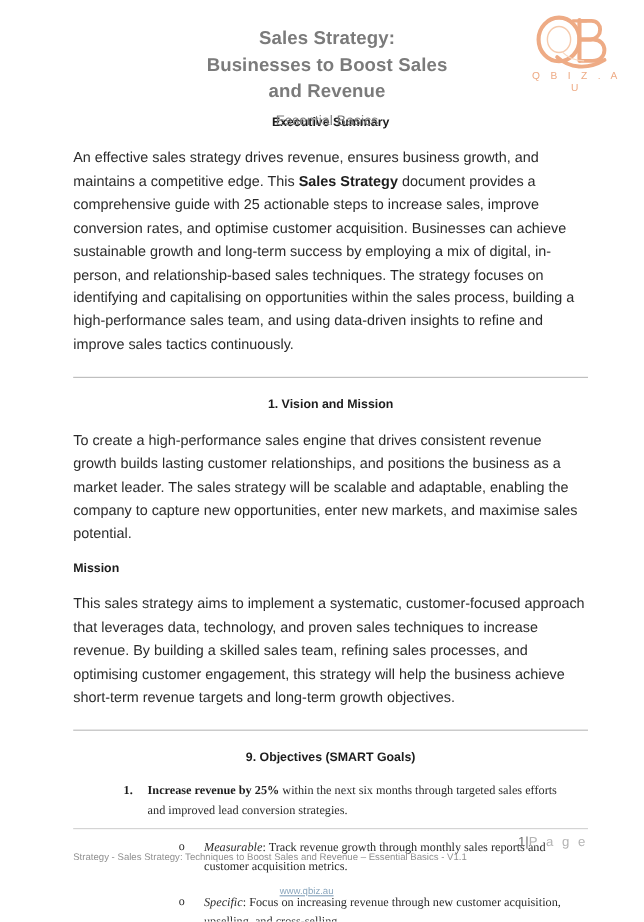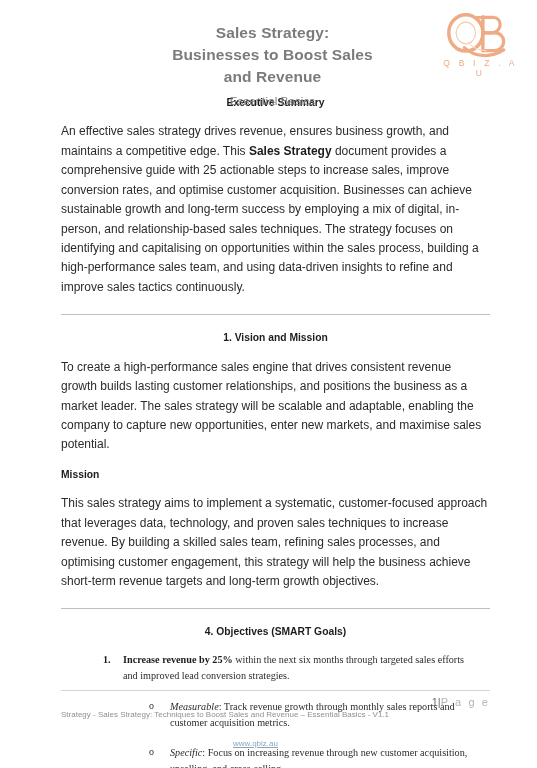--- a/index.html
+++ b/index.html
@@ -257,21 +257,21 @@
 
       <p class="para">To create a high-performance sales engine that drives consistent revenue growth builds lasting customer relationships, and positions the business as a market leader. The sales strategy will be scalable and adaptable, enabling the company to capture new opportunities, enter new markets, and maximise sales potential.</p>
 
       <h3 class="sub">Mission</h3>
       <p class="para">This sales strategy aims to implement a systematic, customer-focused approach that leverages data, technology, and proven sales techniques to increase revenue. By building a skilled sales team, refining sales processes, and optimising customer engagement, this strategy will help the business achieve short-term revenue targets and long-term growth objectives.</p>
     </div>
 
     <hr class="rule">
 
     <div class="block">
-      <h2 class="section">4. Objectives (SMART Goals)</h2>
+      <h2 class="section">9. Objectives (SMART Goals)</h2>
 
       <ol class="num-list">
         <li><span class="b">Increase revenue by 25%</span><span> within the next six months through targeted sales efforts and improved lead conversion strategies.</span>
 
           <ul class="circle-list">
             <li><span class="i">Measurable</span><span>: Track revenue growth through monthly sales reports and customer acquisition metrics.</span></li>
             <li><span class="i">Specific</span><span>: Focus on increasing revenue through new customer acquisition, upselling, and cross-selling.</span></li>
           </ul>
         </li>
       </ol>

